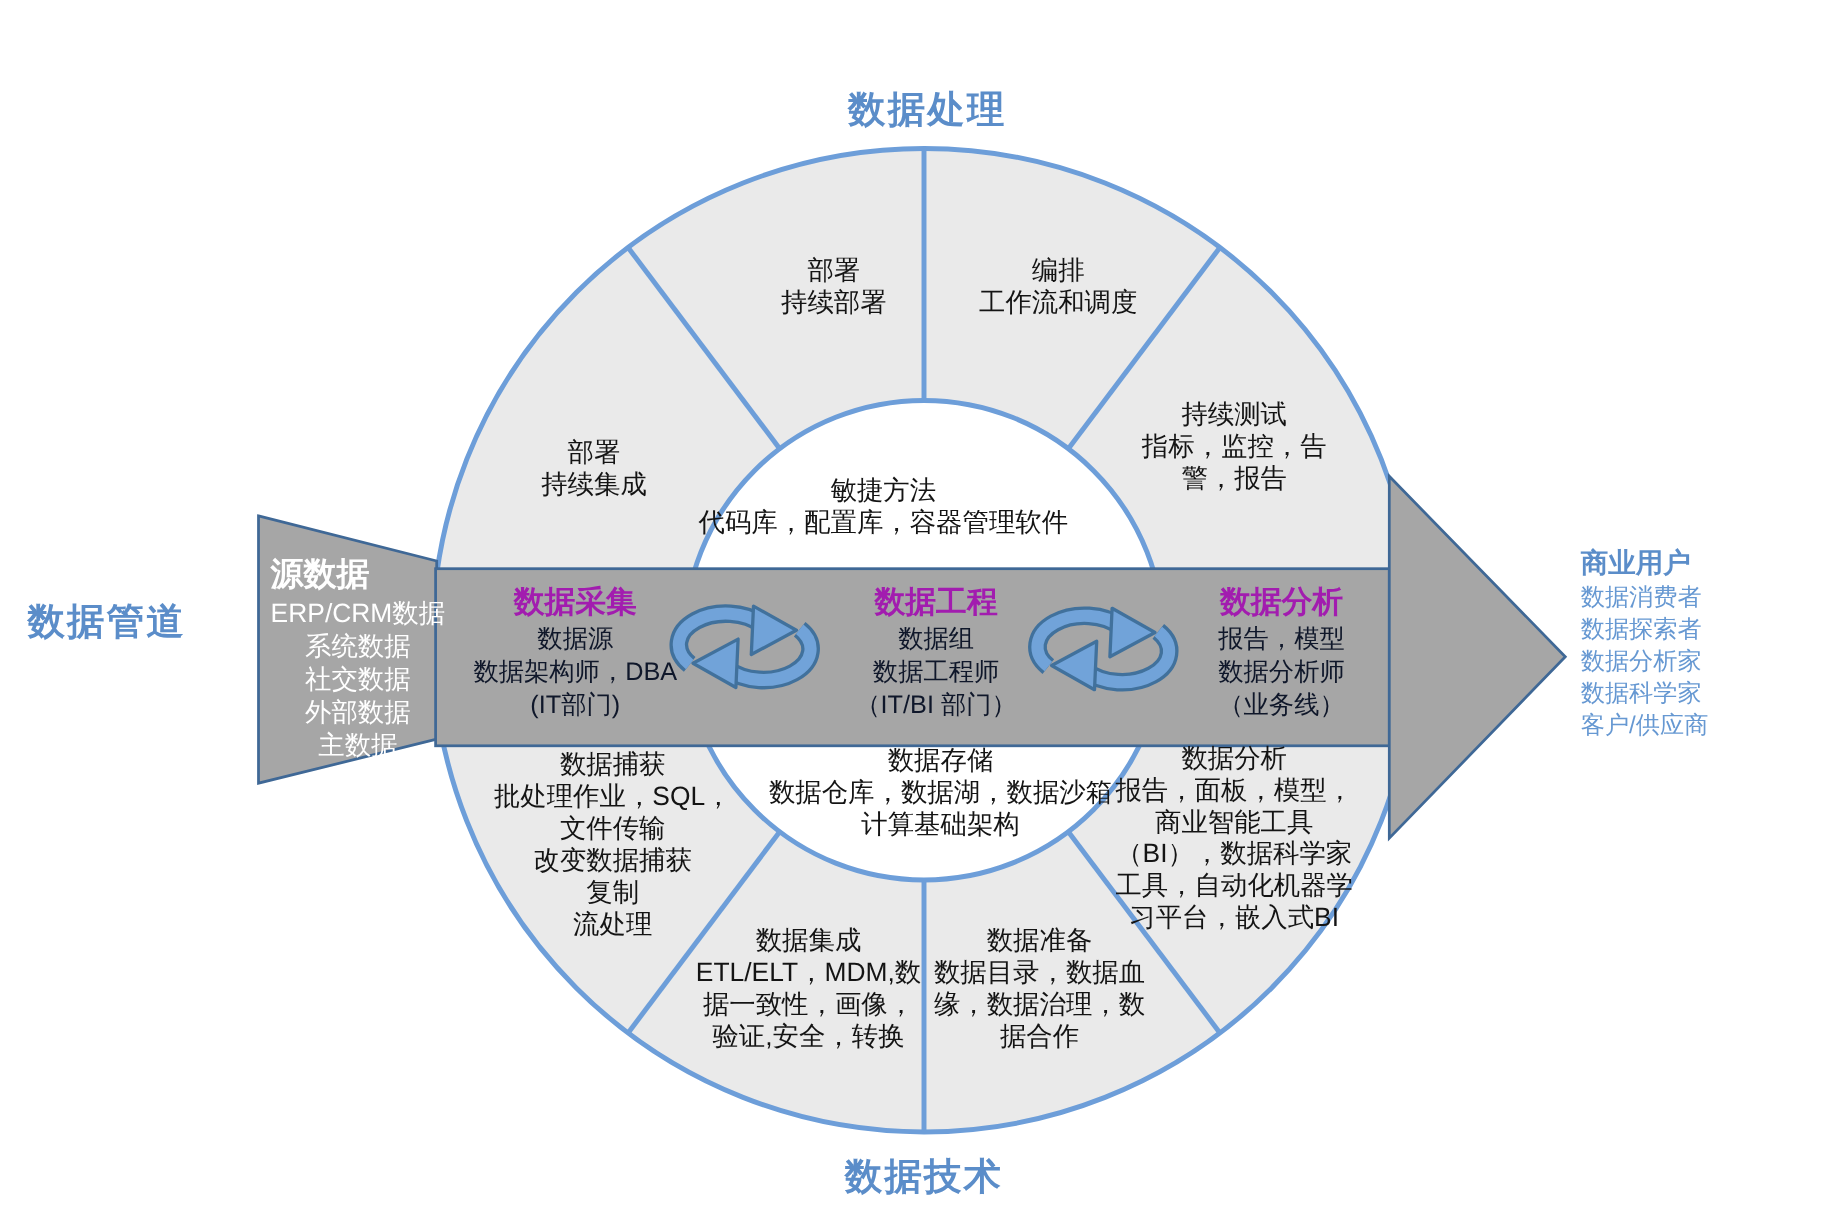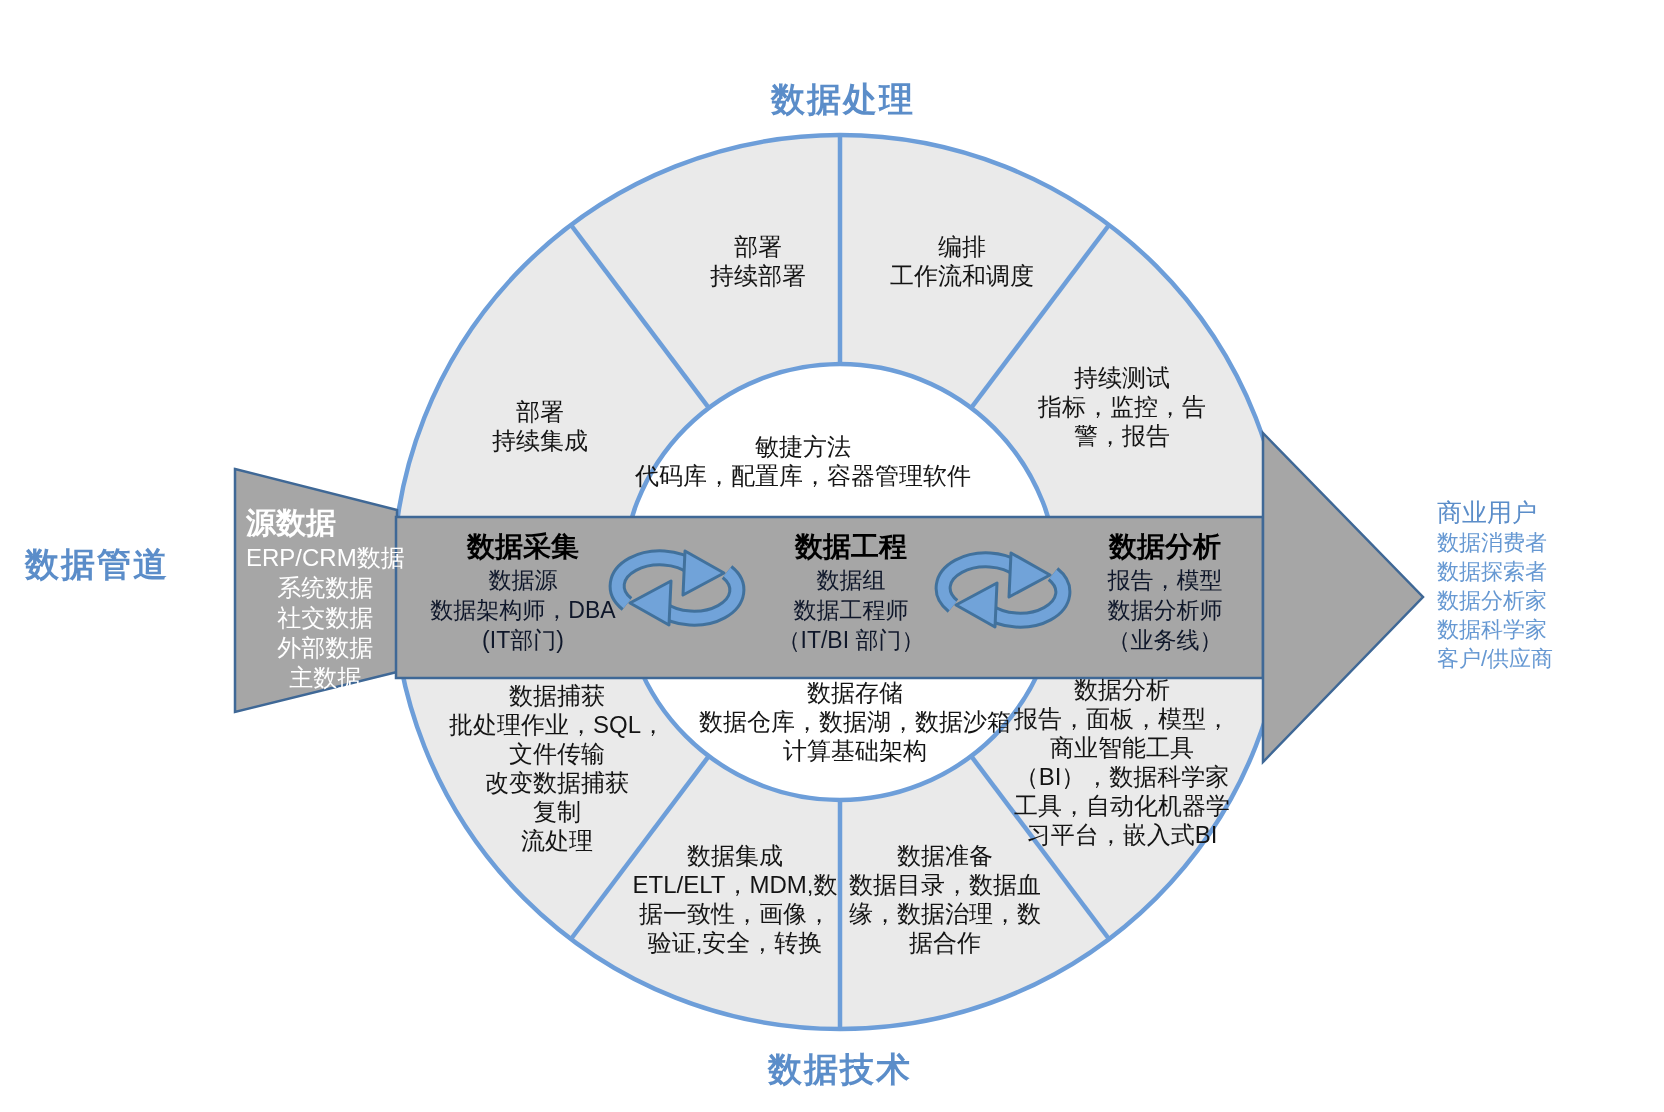--- a/index.html
+++ b/index.html
@@ -6,25 +6,25 @@
   .stage{position:relative;width:1664px;height:1112px;background:#ffffff;overflow:hidden;
          font-family:"Liberation Sans","DejaVu Sans",sans-serif;}
   .art{position:absolute;left:0;top:0;}
   
   .t{position:absolute;transform:translate(-50%,-50%);text-align:center;white-space:nowrap;}
   
   .blk{position:absolute;transform:translate(-50%,-50%);text-align:center;}
   .big{font-size:34px;font-weight:bold;color:#5B8DC9;letter-spacing:2px;}
   .ring{font-size:24px;line-height:29px;font-weight:normal;color:#141414;}
   .innerT{font-size:24px;line-height:29px;color:#141414;}
-  .bandT{font-size:28px;font-weight:bold;color:#000000;line-height:36px;}
+  .bandT{font-size:28px;font-weight:bold;color:#a21caf;line-height:36px;}
   .bandL{font-size:23px;color:#0f172a;line-height:30px;}
   .srcT{font-size:30px;font-weight:bold;color:#ffffff;line-height:40px;}
   .srcL{font-size:24px;color:#ffffff;line-height:30px;text-align:center;}
-  .usrT{font-size:25px;font-weight:normal;color:#5B8DC9;line-height:32px;}
+  .usrT{font-size:25px;font-weight:bold;color:#5B8DC9;line-height:32px;}
   .usrL{font-size:22px;color:#6698D2;line-height:29px;}
 </style>
 </head>
 <body>
 
 <div class="stage">
 
   <svg class="art" width="1664" height="1112" viewBox="0 0 1664 1112">
 
     <circle cx="840" cy="582" r="447" fill="#EAEAEA" stroke="#6D9ED9" stroke-width="4.5"></circle>

